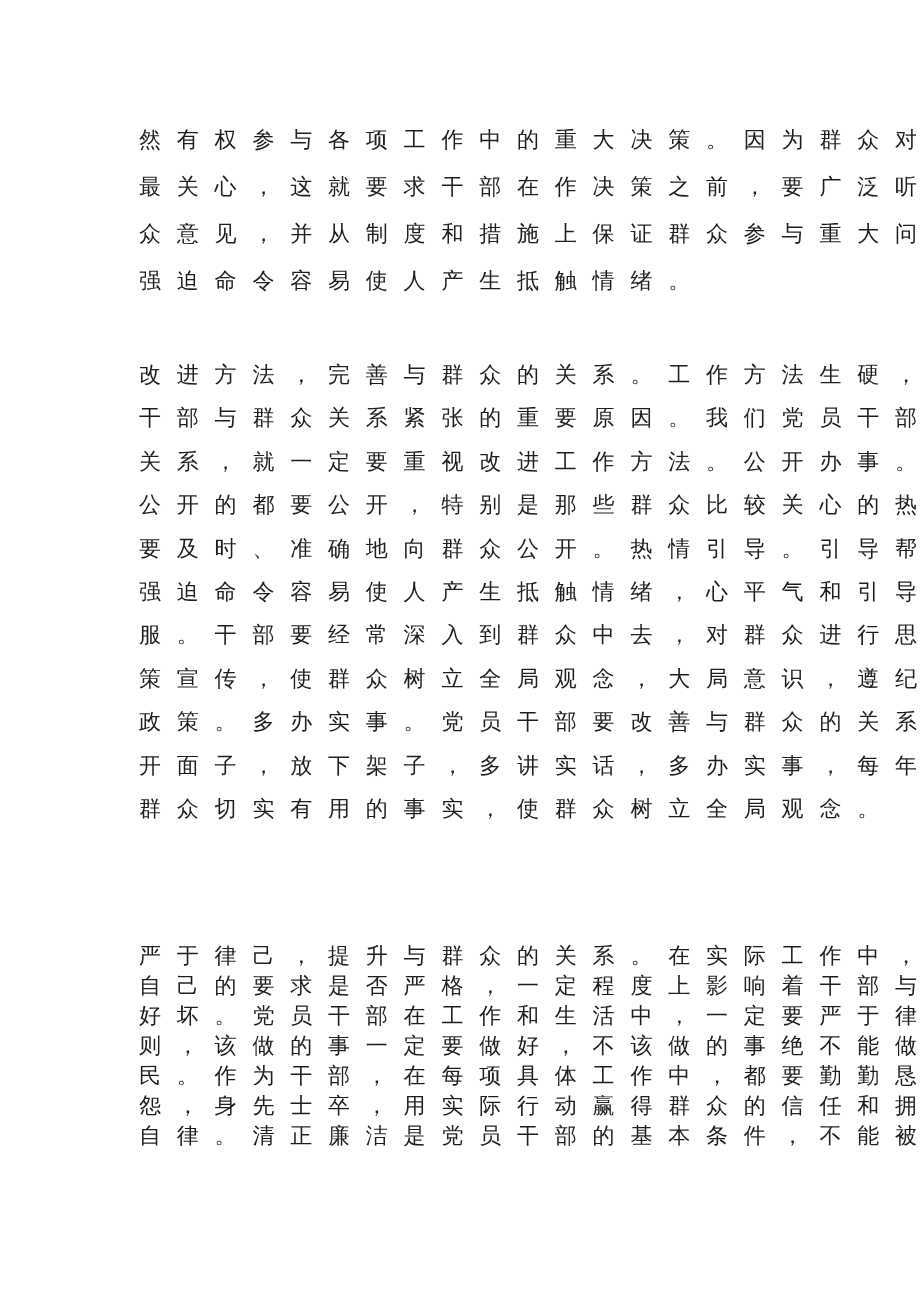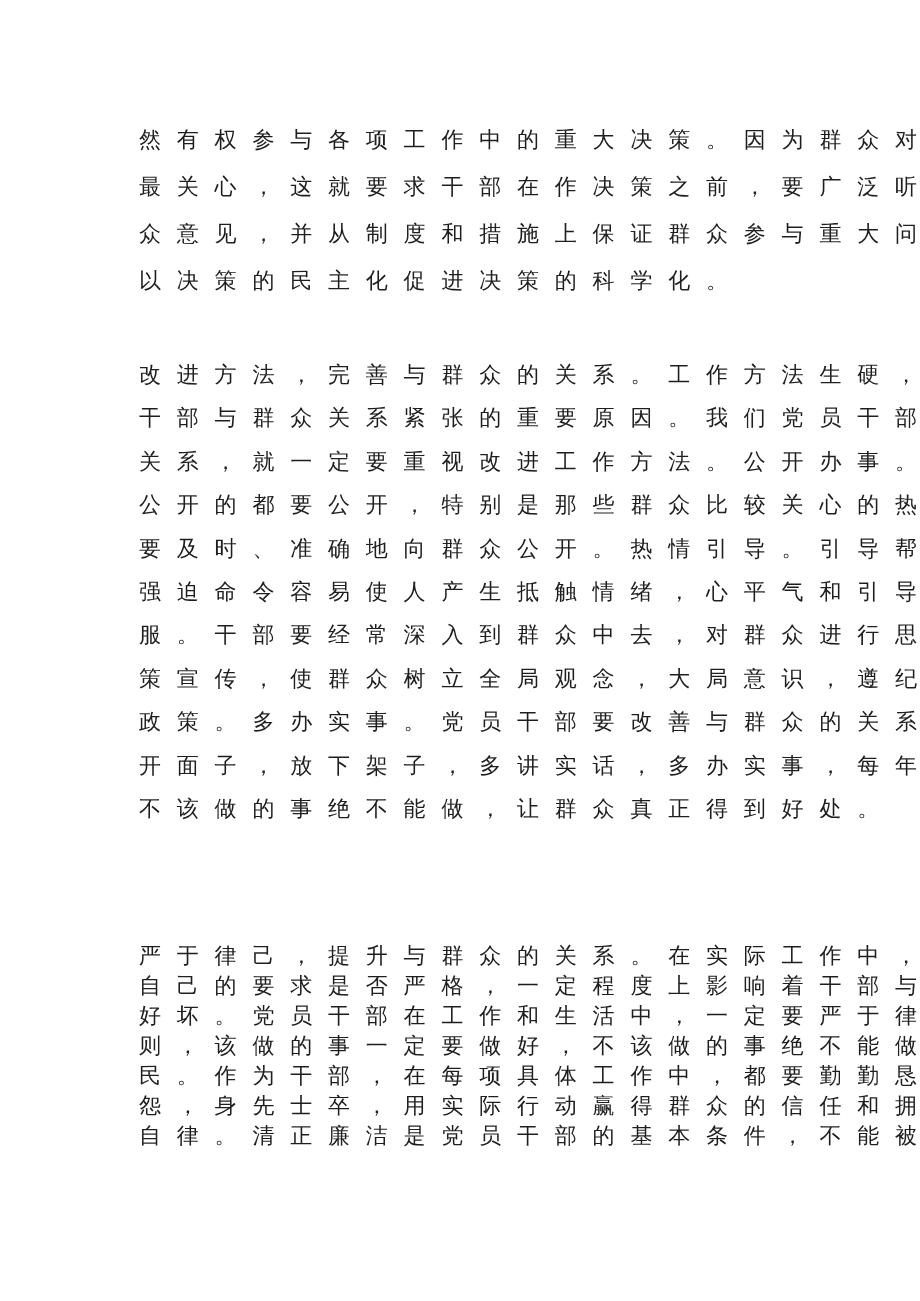--- a/index.html
+++ b/index.html
@@ -15,35 +15,35 @@
   </style>
 </head>
 <body>
 
 <div class="page">
 
   <div class="para p1">
     <span class="line">然有权参与各项工作中的重大决策。因为群众对决策的利弊</span>
     <span class="line">最关心，这就要求干部在作决策之前，要广泛听取和尊重群</span>
     <span class="line">众意见，并从制度和措施上保证群众参与重大问题的决策，</span>
-    <span class="line">以决策的民主化促进决策的科学化。</span>
+    <span class="line">强迫命令容易使人产生抵触情绪。</span>
   </div>
 
   <div class="para p2">
     <span class="line">改进方法，完善与群众的关系。工作方法生硬，是造成部分</span>
     <span class="line">干部与群众关系紧张的重要原因。我们党员干部要改善干群</span>
     <span class="line">关系，就一定要重视改进工作方法。公开办事。应当向群众</span>
     <span class="line">公开的都要公开，特别是那些群众比较关心的热点问题，更</span>
     <span class="line">要及时、准确地向群众公开。热情引导。引导帮助使人心服，</span>
     <span class="line">强迫命令容易使人产生抵触情绪，心平气和引导使人心服口</span>
     <span class="line">服。干部要经常深入到群众中去，对群众进行思想引导、政</span>
     <span class="line">策宣传，使群众树立全局观念，大局意识，遵纪守法，执行</span>
     <span class="line">政策。多办实事。党员干部要改善与群众的关系，就必须抛</span>
     <span class="line">开面子，放下架子，多讲实话，多办实事，每年办成几件对</span>
-    <span class="line">不该做的事绝不能做，让群众真正得到好处。</span>
+    <span class="line">群众切实有用的事实，使群众树立全局观念。</span>
   </div>
 
   <div class="para p3">
     <span class="line">严于律己，提升与群众的关系。在实际工作中，党员干部对</span>
     <span class="line">自己的要求是否严格，一定程度上影响着干部与群众关系的</span>
     <span class="line">好坏。党员干部在工作和生活中，一定要严于律己，以身作</span>
     <span class="line">则，该做的事一定要做好，不该做的事绝不能做。要勤政为</span>
     <span class="line">民。作为干部，在每项具体工作中，都要勤勤恳恳，任劳任</span>
     <span class="line">怨，身先士卒，用实际行动赢得群众的信任和拥护。要廉洁</span>
     <span class="line">自律。清正廉洁是党员干部的基本条件，不能被动地接受群</span>

